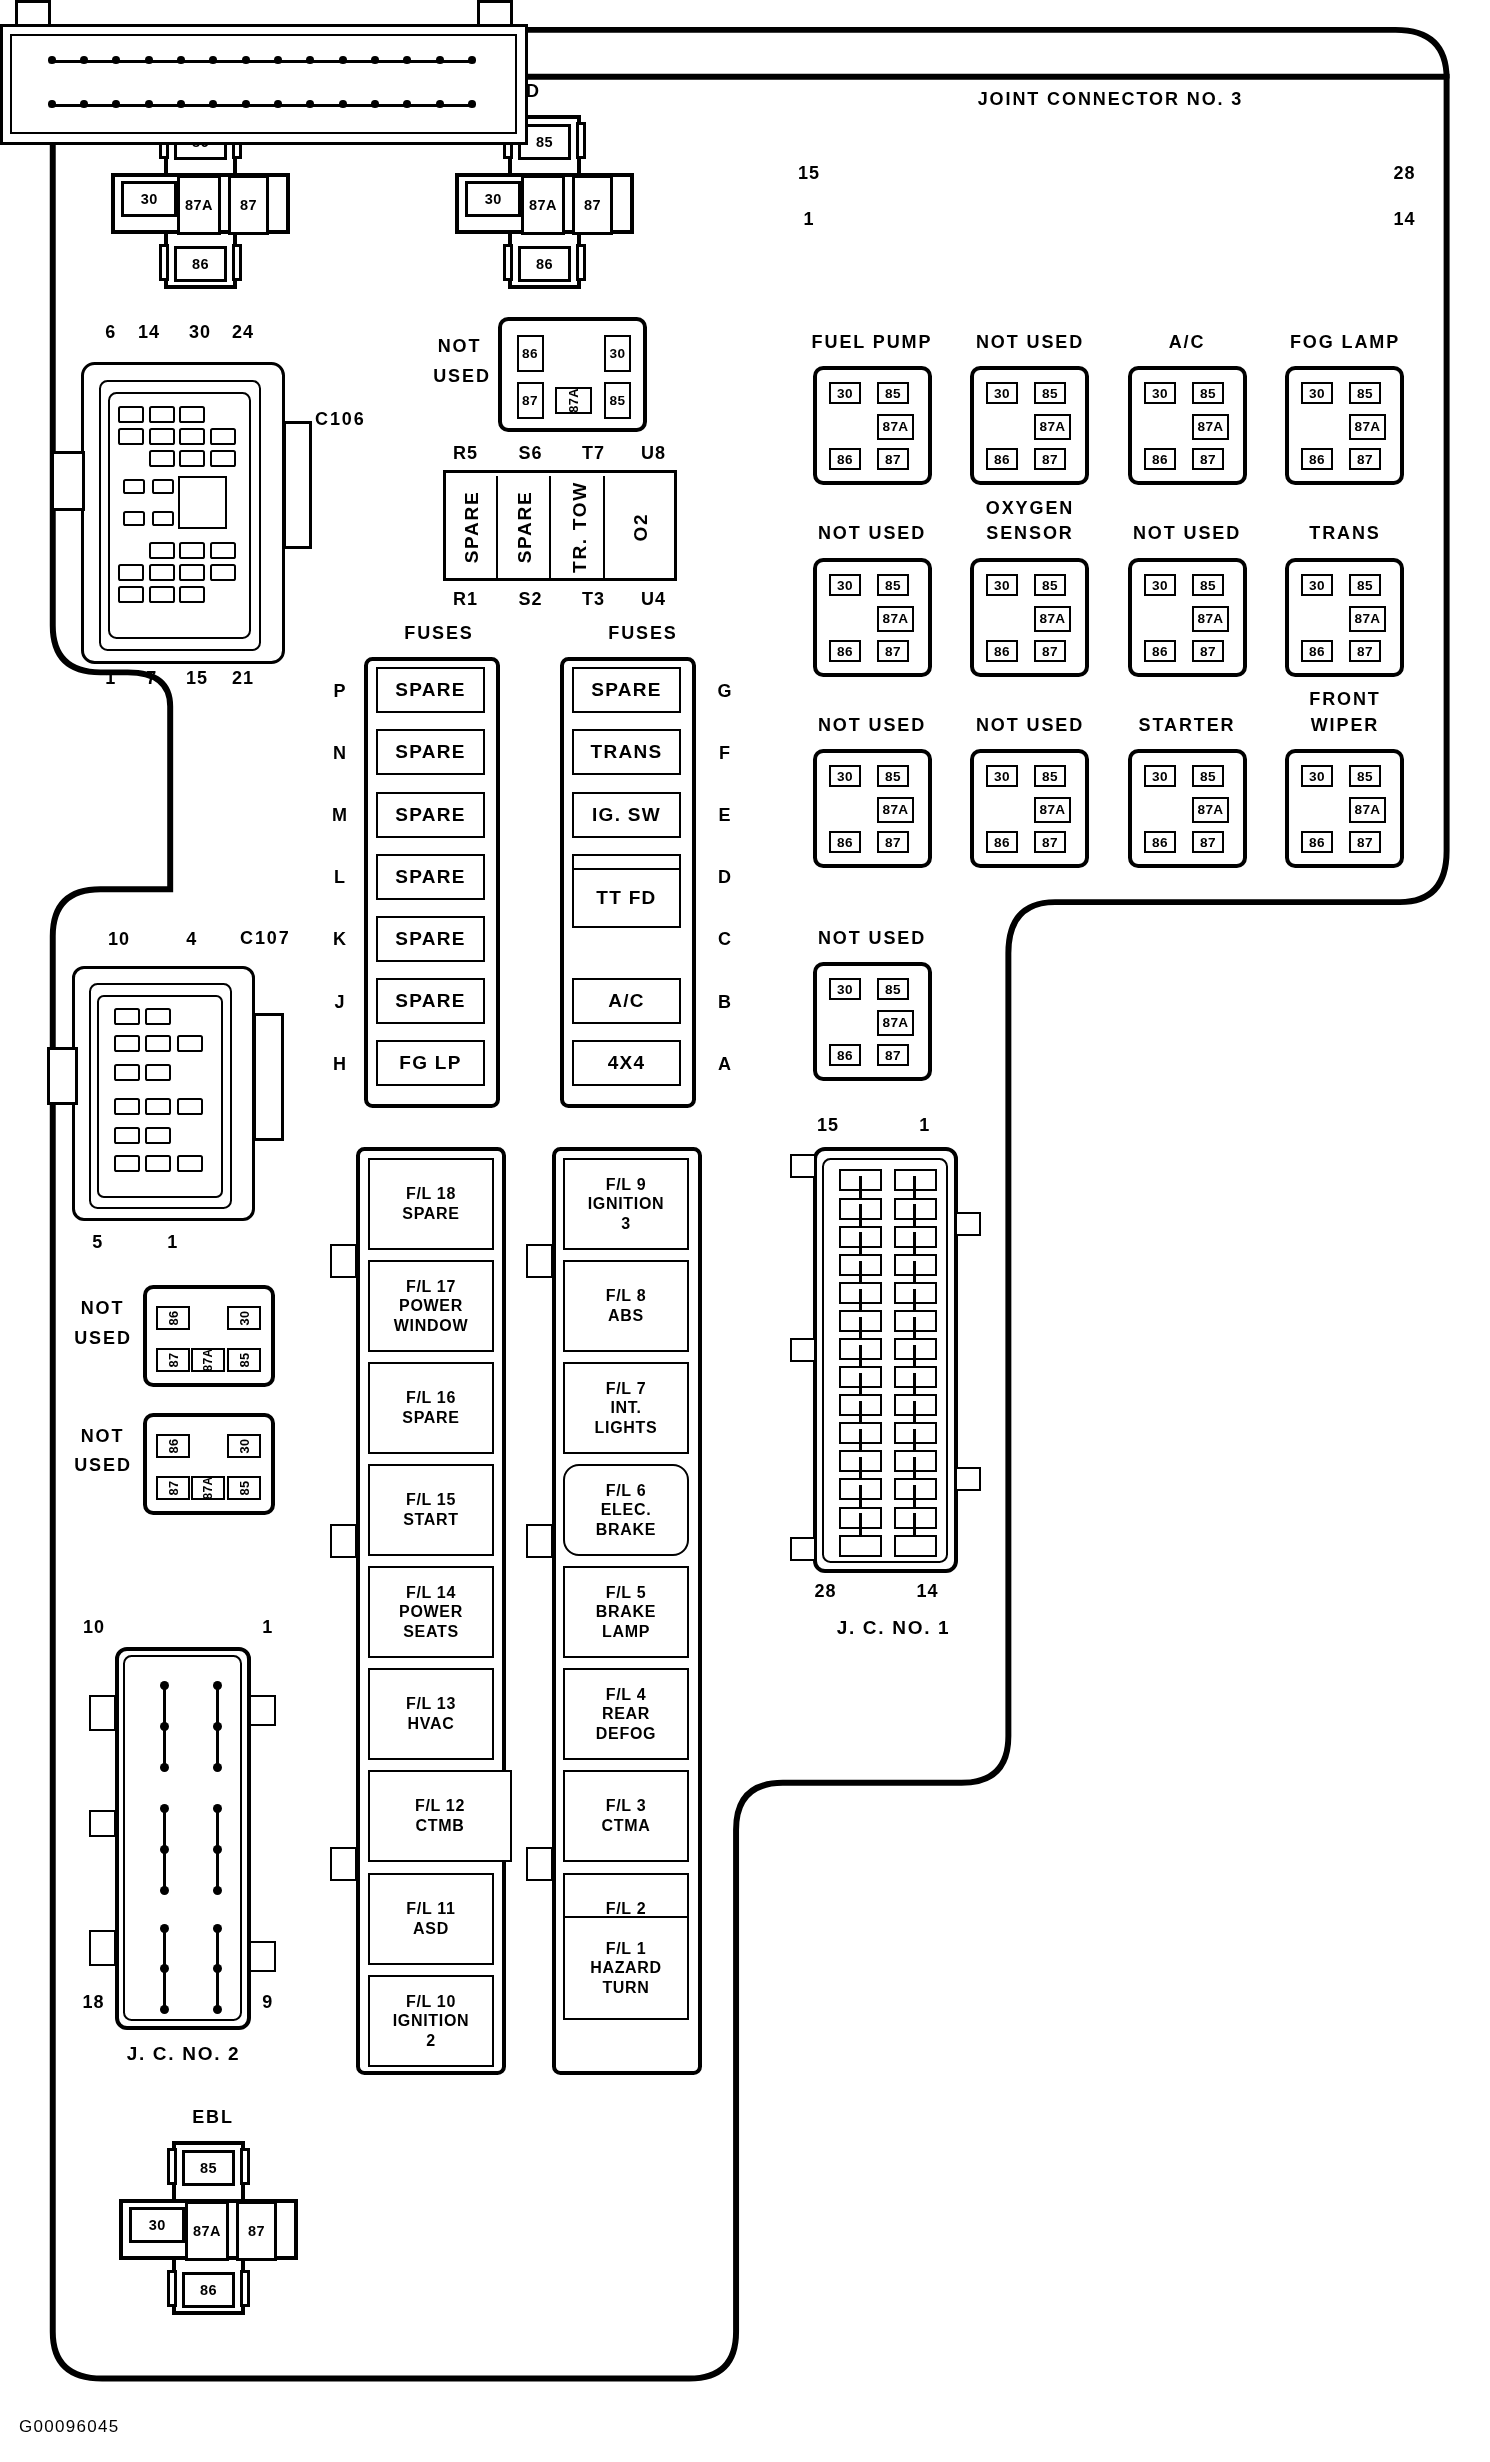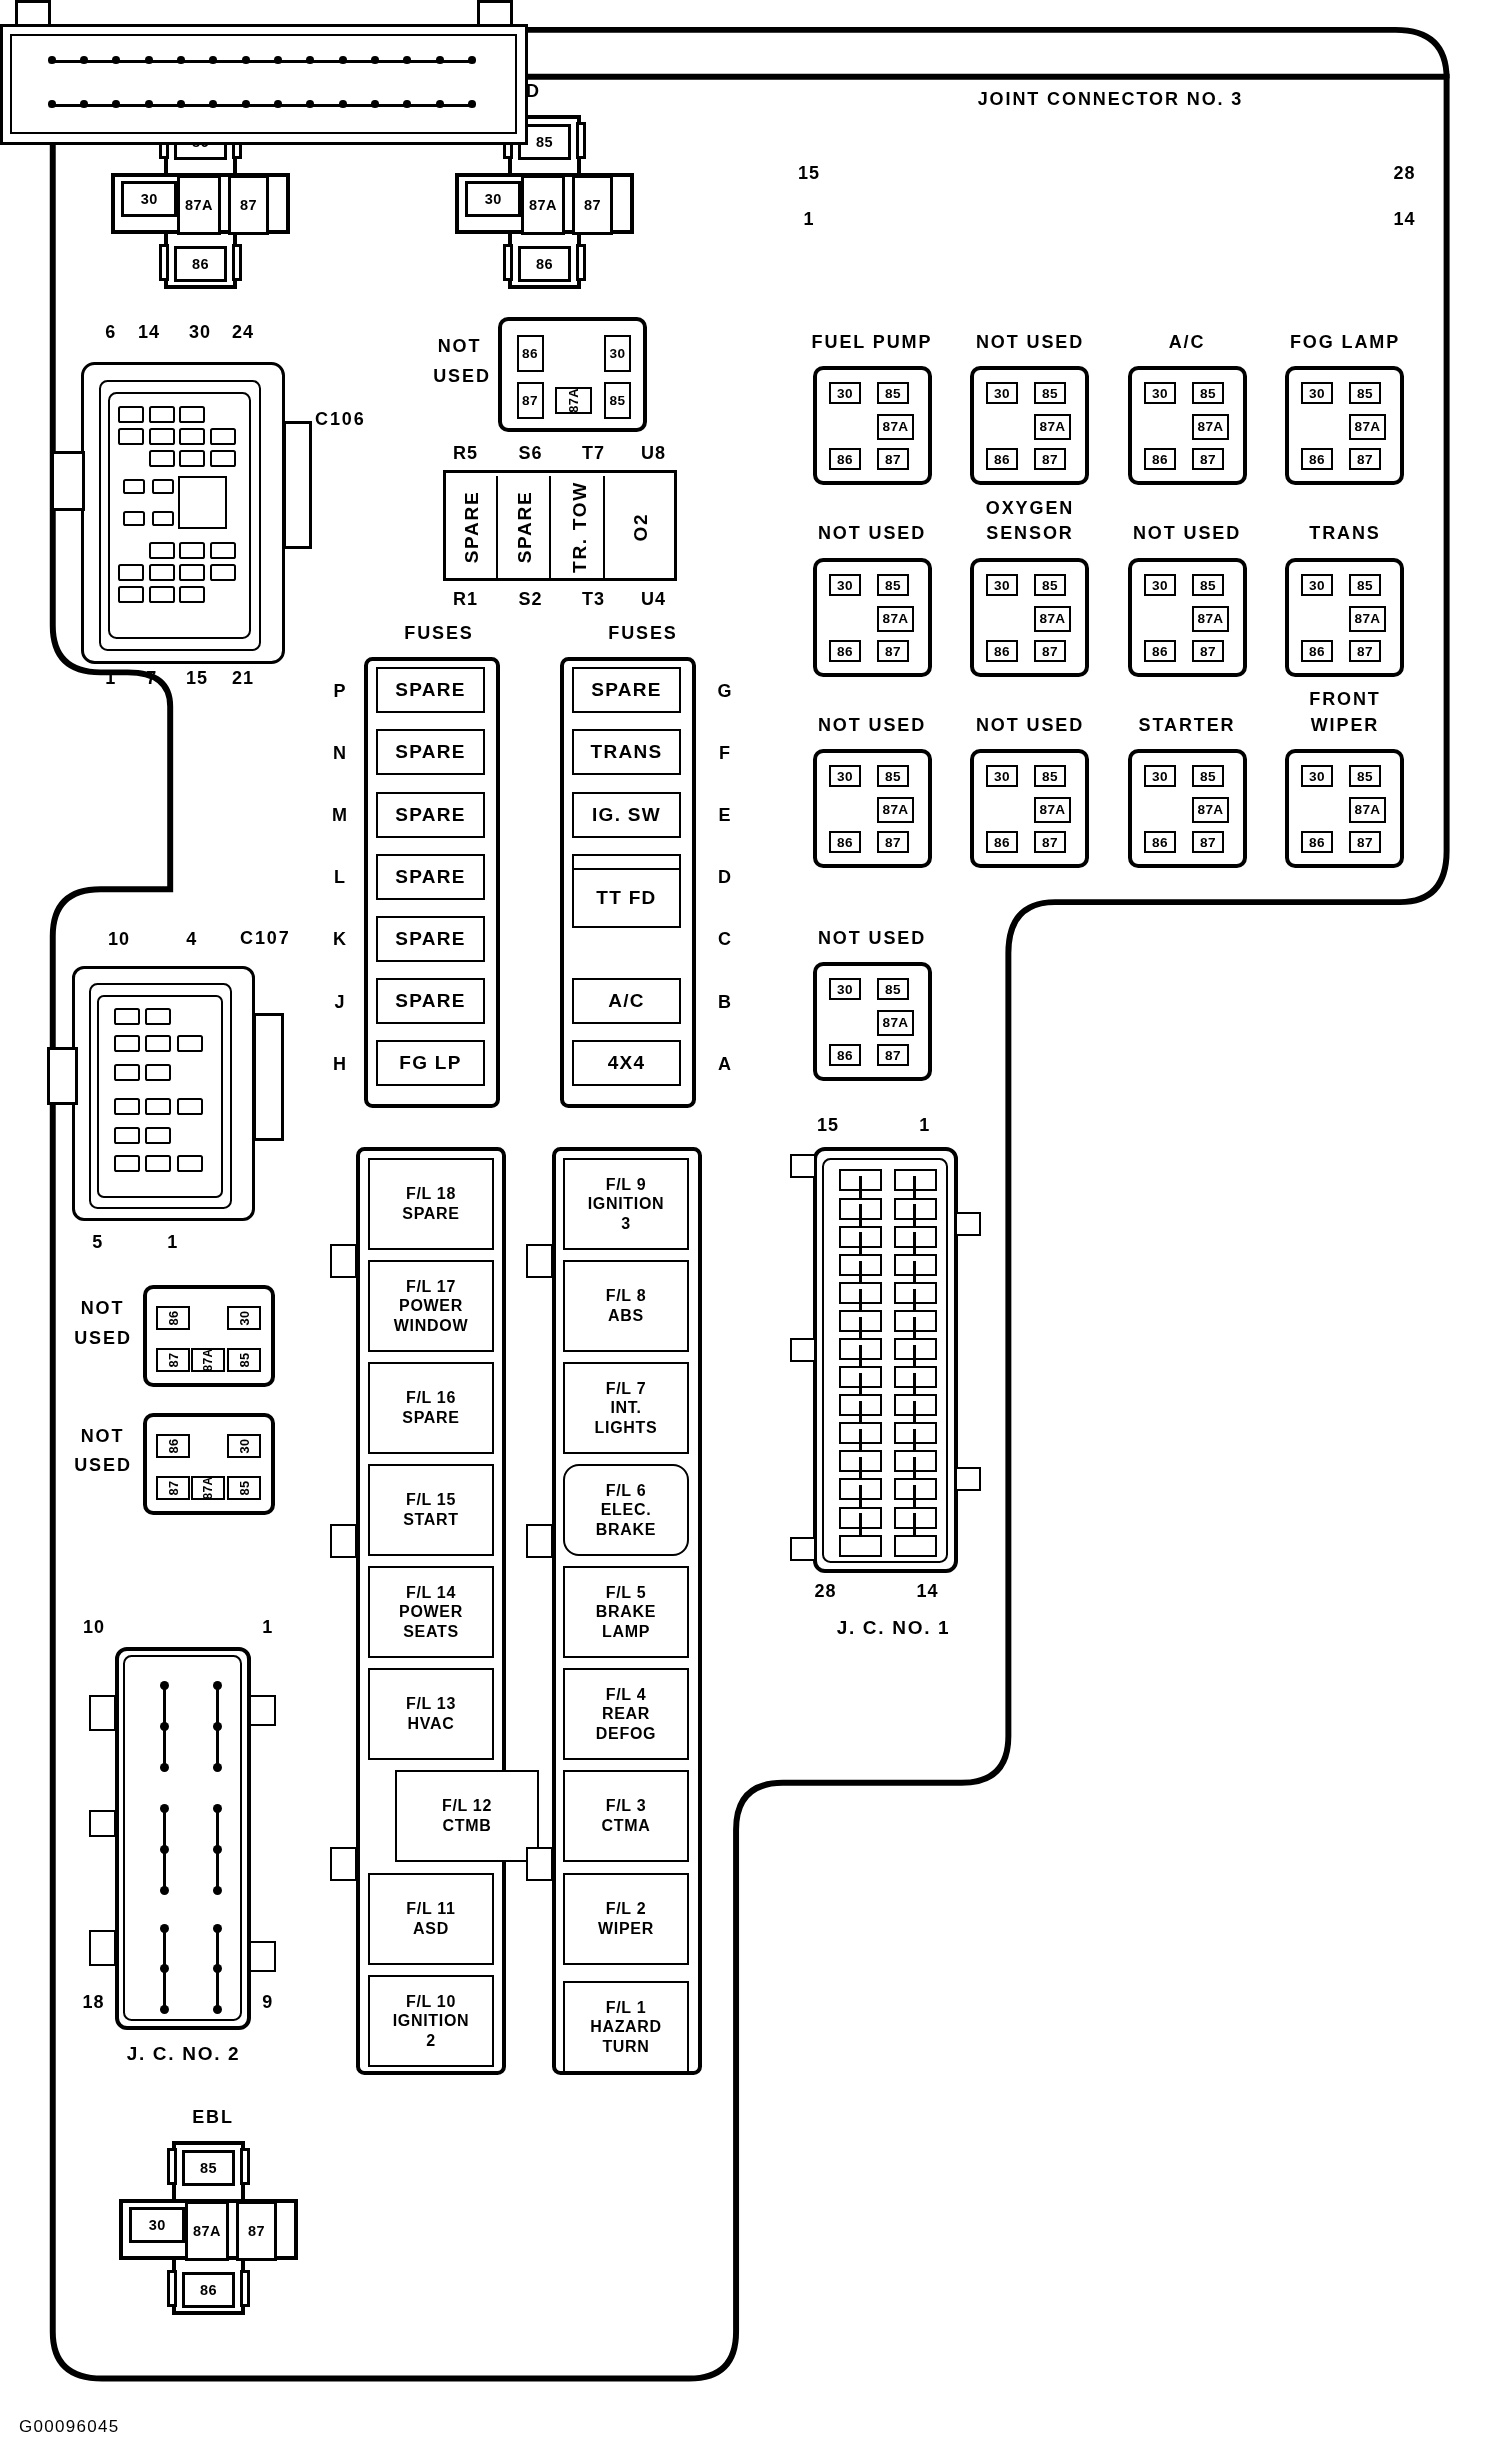--- a/index.html
+++ b/index.html
@@ -466,21 +466,21 @@
       </div>
       <div class="fl" style="left: 368px; top: 1566px; width: 126px; height: 92px;">
         <div>F/L 14</div>
         <div>POWER</div>
         <div>SEATS</div>
       </div>
       <div class="fl" style="left: 368px; top: 1668px; width: 126px; height: 92px;">
         <div>F/L 13</div>
         <div>HVAC</div>
       </div>
-      <div class="fl" style="left: 368px; top: 1770px; width: 144px; height: 92px; margin-left: 27px;">
+      <div class="fl" style="left: 368px; top: 1770px; width: 144px; height: 92px;">
         <div>F/L 12</div>
         <div>CTMB</div>
       </div>
       <div class="fl" style="left: 368px; top: 1873px; width: 126px; height: 92px;">
         <div>F/L 11</div>
         <div>ASD</div>
       </div>
       <div class="fl" style="left: 368px; top: 1975px; width: 126px; height: 92px;">
         <div>F/L 10</div>
         <div>IGNITION</div>
@@ -518,21 +518,21 @@
         <div>DEFOG</div>
       </div>
       <div class="fl" style="left: 563px; top: 1770px; width: 126px; height: 92px;">
         <div>F/L 3</div>
         <div>CTMA</div>
       </div>
       <div class="fl" style="left: 563px; top: 1873px; width: 126px; height: 92px;">
         <div>F/L 2</div>
         <div>WIPER</div>
       </div>
-      <div class="fl" style="left: 563px; top: 1981px; width: 126px; height: 92px;">
+      <div class="fl" style="left: 563px; top: 1916px; width: 126px; height: 104px;">
         <div>F/L 1</div>
         <div>HAZARD</div>
         <div>TURN</div>
       </div>
     </div>
 
   <div class="box" style="left:330px;top:1244px;width:27px;height:34px;"></div>
   <div class="box" style="left:330px;top:1524px;width:27px;height:34px;"></div>
   <div class="box" style="left:330px;top:1847px;width:27px;height:34px;"></div>
   <div class="box" style="left:526px;top:1244px;width:27px;height:34px;"></div>

